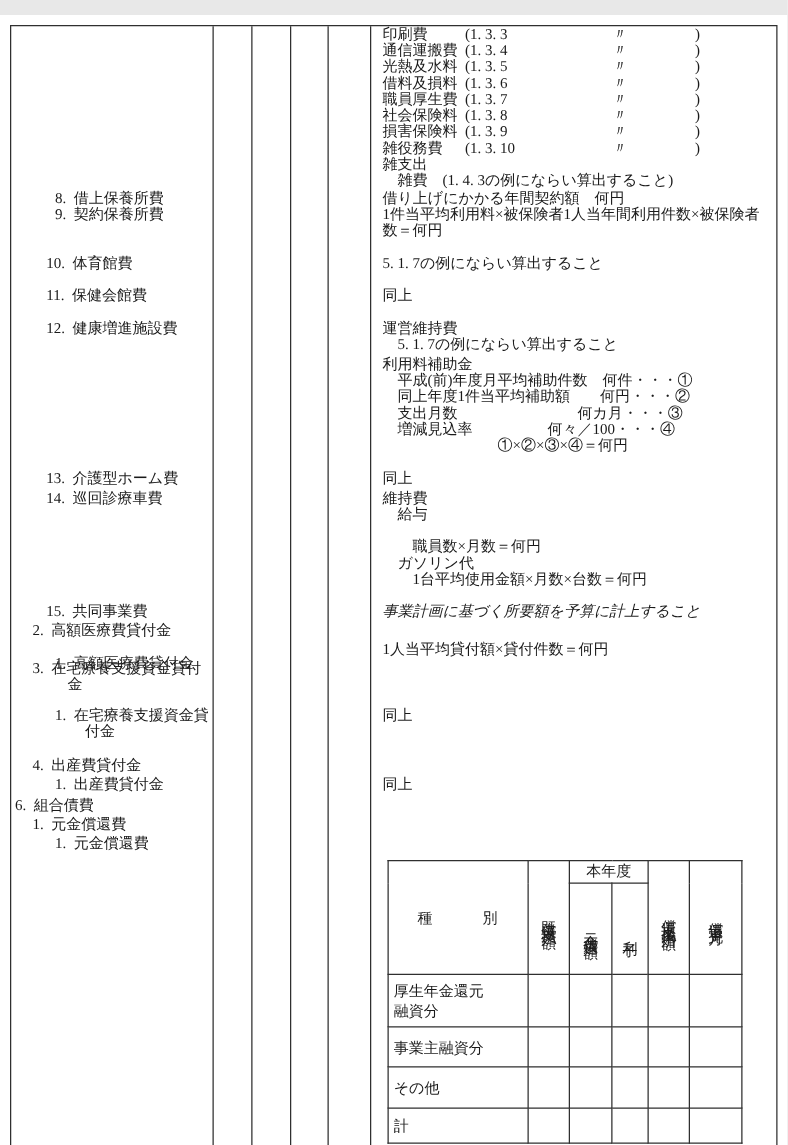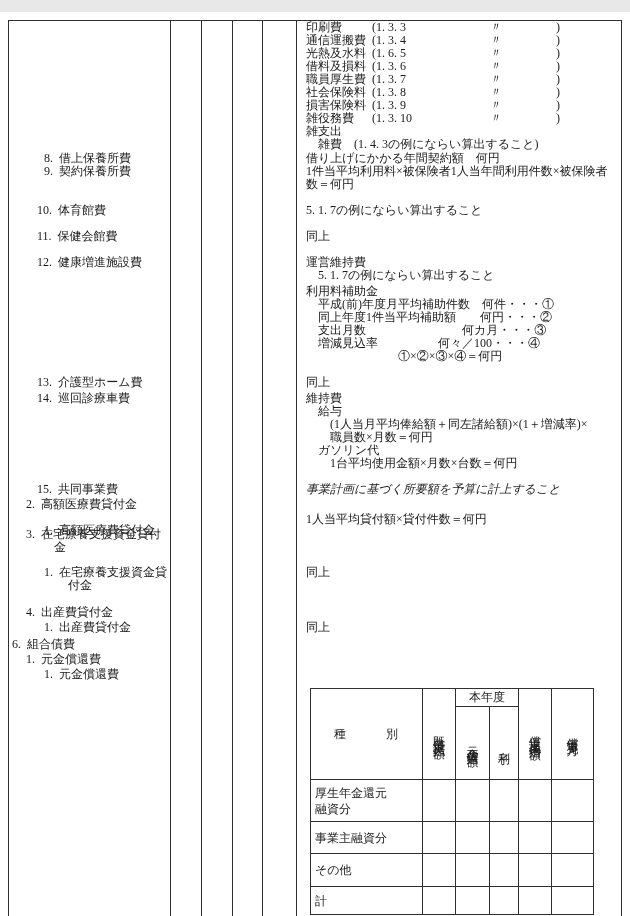--- a/index.html
+++ b/index.html
@@ -35,21 +35,21 @@
 
   <div class="frame"></div>
   <div class="vline" style="left:170px;"></div>
   <div class="vline" style="left:201px;"></div>
   <div class="vline" style="left:232px;"></div>
   <div class="vline" style="left:262px;"></div>
   <div class="vline" style="left:296px;"></div>
 
   <div class="exp" style="top:9px"><span class="e-name">印刷費</span><span class="e-code">(1. 3. 3</span><span class="e-ditto">〃</span><span>)</span></div>
   <div class="exp" style="top:22px"><span class="e-name">通信運搬費</span><span class="e-code">(1. 3. 4</span><span class="e-ditto">〃</span><span>)</span></div>
-  <div class="exp" style="top:35px"><span class="e-name">光熱及水料</span><span class="e-code">(1. 6. 5</span><span class="e-ditto">〃</span><span>)</span></div>
+  <div class="exp" style="top:35px"><span class="e-name">光熱及水料</span><span class="e-code">(1. 3. 5</span><span class="e-ditto">〃</span><span>)</span></div>
   <div class="exp" style="top:48px"><span class="e-name">借料及損料</span><span class="e-code">(1. 3. 6</span><span class="e-ditto">〃</span><span>)</span></div>
   <div class="exp" style="top:61px"><span class="e-name">職員厚生費</span><span class="e-code">(1. 3. 7</span><span class="e-ditto">〃</span><span>)</span></div>
   <div class="exp" style="top:74px"><span class="e-name">社会保険料</span><span class="e-code">(1. 3. 8</span><span class="e-ditto">〃</span><span>)</span></div>
   <div class="exp" style="top:87px"><span class="e-name">損害保険料</span><span class="e-code">(1. 3. 9</span><span class="e-ditto">〃</span><span>)</span></div>
   <div class="exp" style="top:100px"><span class="e-name">雑役務費</span><span class="e-code">(1. 3. 10</span><span class="e-ditto">〃</span><span>)</span></div>
 
   <div class="t" style="left:306px; top:113px;">雑支出</div>
   <div class="t" style="left:318px; top:126px;">雑費　(1. 4. 3の例にならい算出すること)</div>
   <div class="t" style="left:306px; top:140px;">借り上げにかかる年間契約額　何円</div>
   <div class="t" style="left:306px; top:153px;">1件当平均利用料×被保険者1人当年間利用件数×被保険者</div>
@@ -60,21 +60,20 @@
   <div class="t" style="left:318px; top:257px;">5. 1. 7の例にならい算出すること</div>
   <div class="t" style="left:306px; top:273px;">利用料補助金</div>
   <div class="t" style="left:318px; top:286px;">平成(前)年度月平均補助件数　何件・・・①</div>
   <div class="t" style="left:318px; top:299px;">同上年度1件当平均補助額　　何円・・・②</div>
   <div class="t" style="left:318px; top:312px;">支出月数　　　　　　　　何カ月・・・③</div>
   <div class="t" style="left:318px; top:325px;">増減見込率　　　　　何々／100・・・④</div>
   <div class="t" style="left:398px; top:338px;">①×②×③×④＝何円</div>
   <div class="t" style="left:306px; top:364px;">同上</div>
   <div class="t" style="left:306px; top:380px;">維持費</div>
   <div class="t" style="left:318px; top:393px;">給与</div>
-  <div class="t" style="left:330px; top:406px;">(1人当月平均俸給額＋同左諸給額)×(1＋増減率)×</div>
   <div class="t" style="left:330px; top:419px;">職員数×月数＝何円</div>
   <div class="t" style="left:318px; top:432px;">ガソリン代</div>
   <div class="t" style="left:330px; top:445px;">1台平均使用金額×月数×台数＝何円</div>
   <div class="t" style="left:306px; top:471px;font-style:italic;">事業計画に基づく所要額を予算に計上すること</div>
   <div class="t" style="left:306px; top:501px;">1人当平均貸付額×貸付件数＝何円</div>
   <div class="t" style="left:306px; top:554px;">同上</div>
   <div class="t" style="left:306px; top:609px;">同上</div>
 
   <div class="t" style="left:44px; top:140px;">8.  借上保養所費</div>
   <div class="t" style="left:44px; top:153px;">9.  契約保養所費</div>

